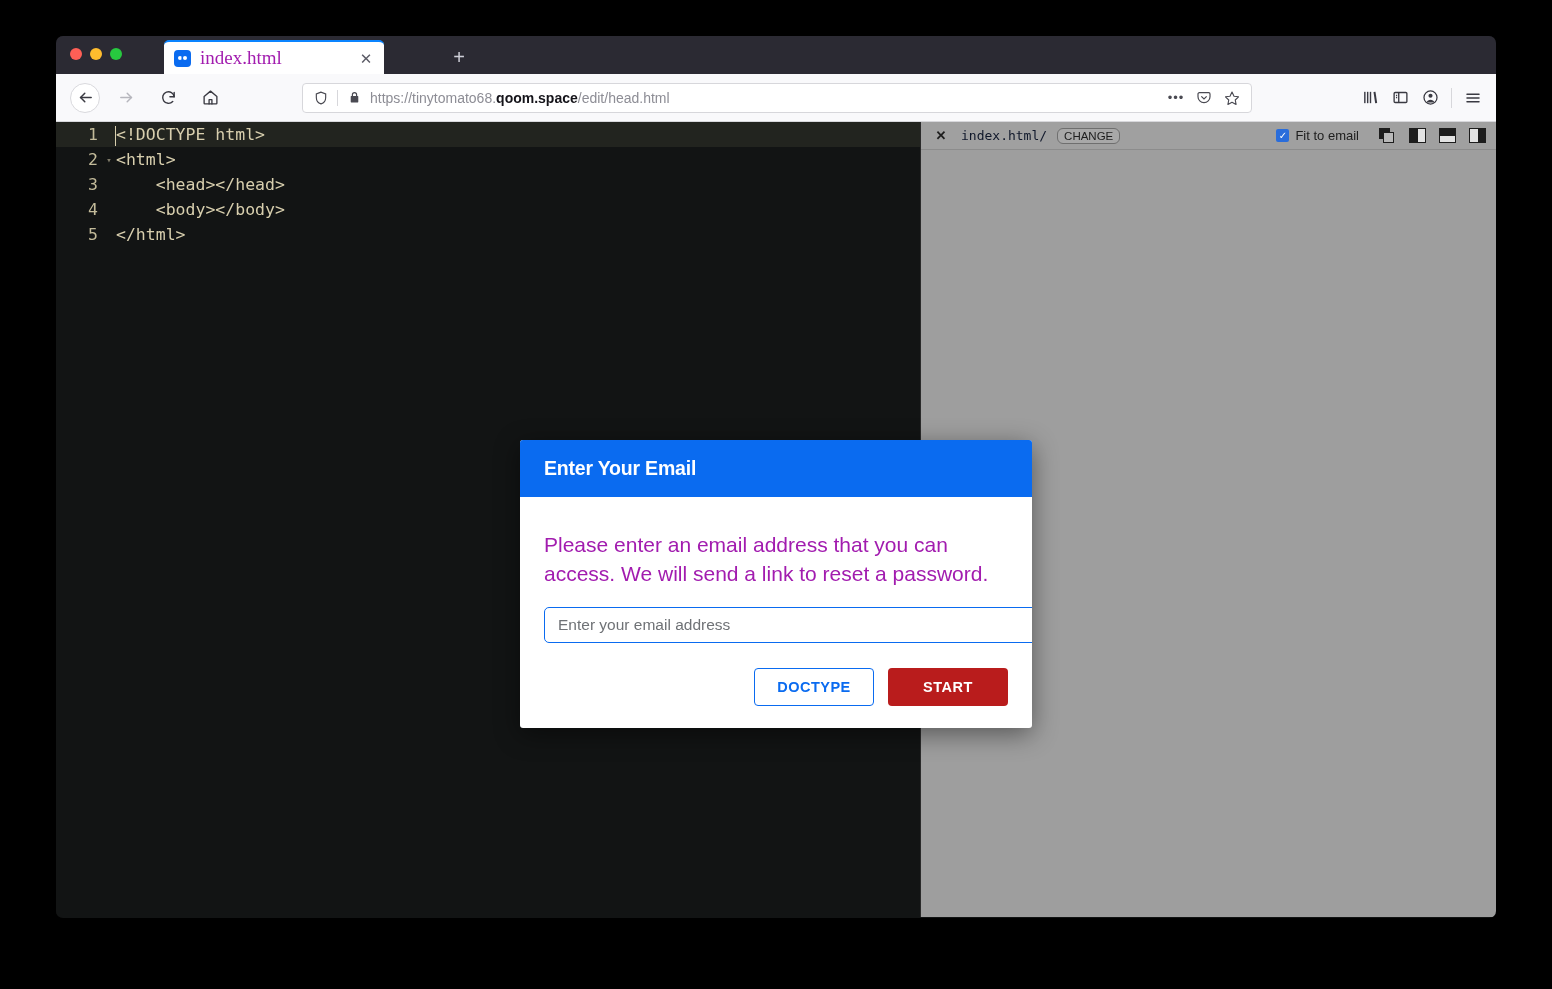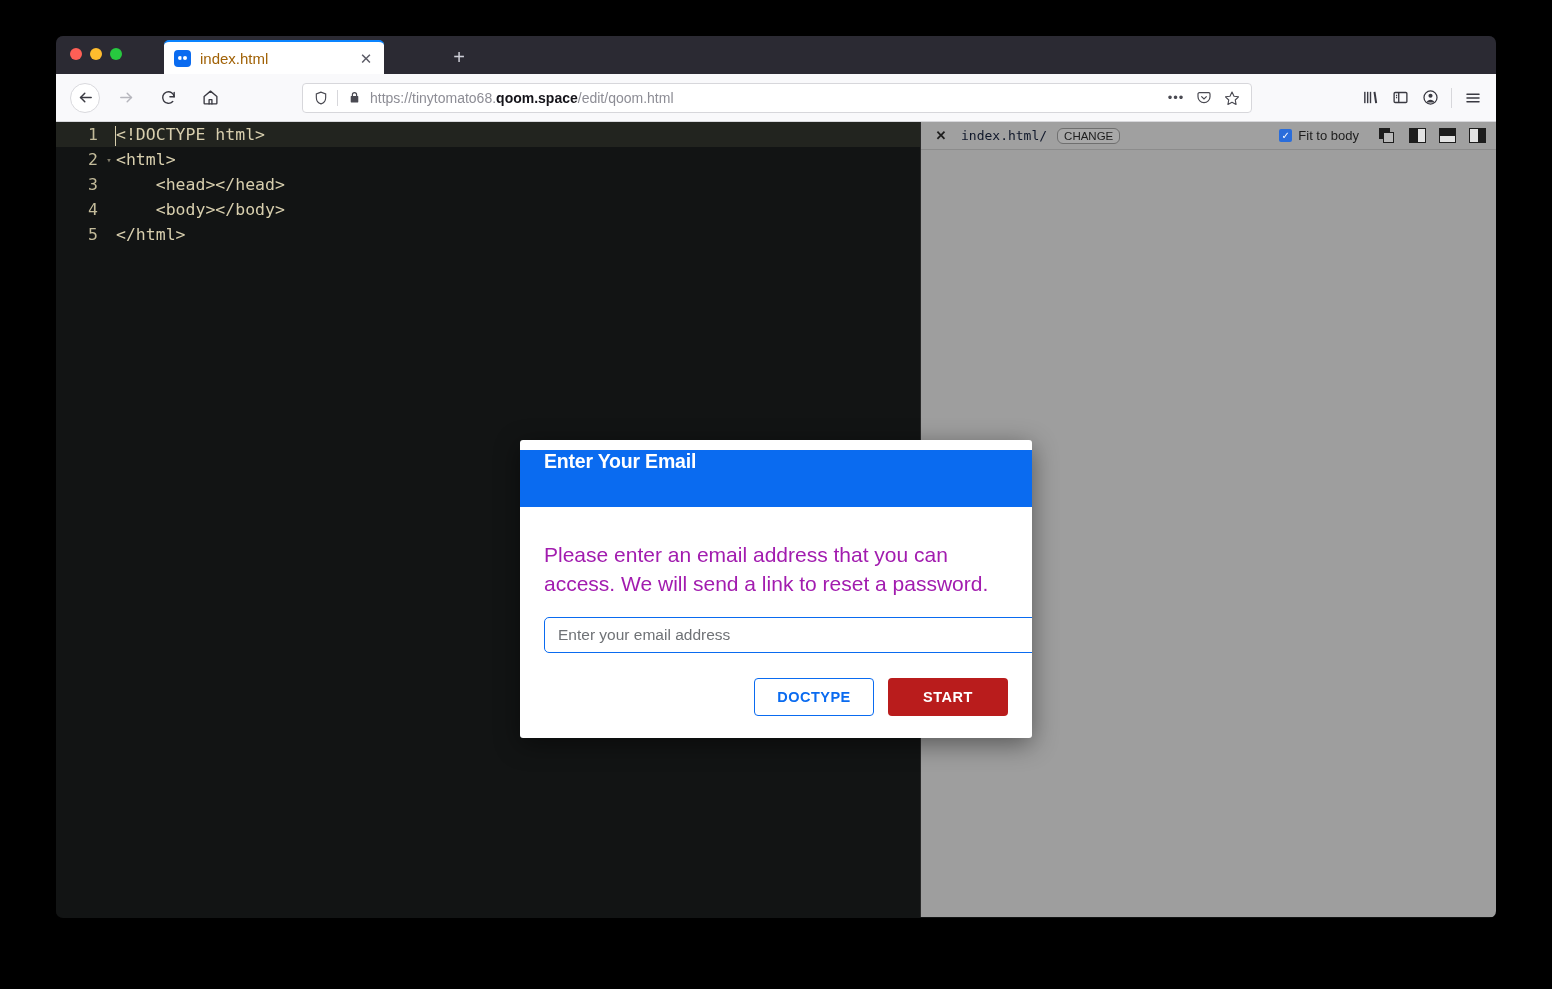--- a/index.html
+++ b/index.html
@@ -67,25 +67,26 @@
     margin-right: 9px;
   }
   #tab-favicon .eye {
     width: 4px; height: 4px; border-radius: 50%;
     background: #fff; display: inline-block; margin: 0 0.7px;
     box-shadow: 0 0 0 1.5px #0a6bf0;
   }
   #tab-favicon .eyes { display: flex; }
   #tab-title {
     flex: 1 1 auto;
-    font-size: 15px;
-    color: #a16207;
+    font-size: 19px;
+    color: #a21caf;
     white-space: nowrap;
     overflow: hidden;
     text-overflow: ellipsis;
+    font-family: Liberation Serif, serif;
   }
   #tab-close {
     flex: 0 0 auto;
     width: 20px; height: 20px;
     display: flex; align-items: center; justify-content: center;
     color: #5b5b66;
     font-size: 15px;
     line-height: 1;
   }
   #new-tab-button {
@@ -324,22 +325,22 @@
     background: #ffffff;
     border-radius: 3px;
     box-shadow: 0 6px 26px rgba(0,0,0,0.45);
     overflow: hidden;
     z-index: 50;
   }
   #modal-header {
     background: #0a6bf0;
     height: 57px;
     display: flex;
+    align-items: center;
     padding: 0 24px;
-    margin-top: 10px;
   }
   #modal-title {
     color: #ffffff;
     font-size: 19.5px;
     font-weight: bold;
     letter-spacing: -0.2px;
   }
   #modal-body {
     padding: 26px 24px 22px 24px;
   }
@@ -450,21 +451,21 @@
         <svg width="14" height="16" viewBox="0 0 24 24" fill="none" stroke="currentColor" stroke-width="2">
             <path d="M12 2 4 5v6c0 5.2 3.4 9.6 8 11 4.6-1.4 8-5.8 8-11V5z"></path>
           </svg>
       </span>
       <span id="url-separator"></span>
       <span id="lock-icon">
         <svg width="13" height="15" viewBox="0 0 24 24" fill="currentColor">
             <path d="M12 2a5 5 0 0 0-5 5v2H6a1 1 0 0 0-1 1v10a1 1 0 0 0 1 1h12a1 1 0 0 0 1-1V10a1 1 0 0 0-1-1h-1V7a5 5 0 0 0-5-5zm0 2.2A2.8 2.8 0 0 1 14.8 7v2H9.2V7A2.8 2.8 0 0 1 12 4.2z"></path>
           </svg>
       </span>
-      <span id="url-text"><span>https://</span><span>tinytomato68.</span><span class="host">qoom.space</span><span>/edit/qoom.html</span></span>
+      <span id="url-text"><span>https://</span><span>tinytomato68.</span><span class="host">qoom.space</span><span>/edit/head.html</span></span>
       <span id="url-right">
         <span class="url-action" style="font-size:13px;letter-spacing:1px;">•••</span>
         <span class="url-action">
           <svg width="16" height="16" viewBox="0 0 24 24" fill="none" stroke="currentColor" stroke-width="1.8">
               <path d="M3 6a2 2 0 0 1 2-2h14a2 2 0 0 1 2 2v4a9 9 0 0 1-18 0z"></path>
               <polyline points="8 9.5 12 13.5 16 9.5"></polyline>
             </svg>
         </span>
         <span class="url-action">
           <svg width="16" height="16" viewBox="0 0 24 24" fill="none" stroke="currentColor" stroke-width="1.7" stroke-linejoin="round">
@@ -543,21 +544,21 @@
     </div>
 
     <div id="preview-pane">
       <div id="preview-toolbar">
         <span id="preview-close">✕</span>
         <span id="preview-path">index.html/</span>
         <span id="change-button">CHANGE</span>
 
         <span id="fit-to-frame">
           <span id="fit-checkbox">✓</span>
-          <span id="fit-label">Fit to body</span>
+          <span id="fit-label">Fit to email</span>
         </span>
 
         <span id="layout-icons">
           <span class="layout-icon li-detach">
             <span class="back-sq"></span>
               <span class="front-sq"></span>
           </span>
           <span class="layout-icon li-split li-left">
             <span class="half fill"></span>
               <span class="half empty"></span>

